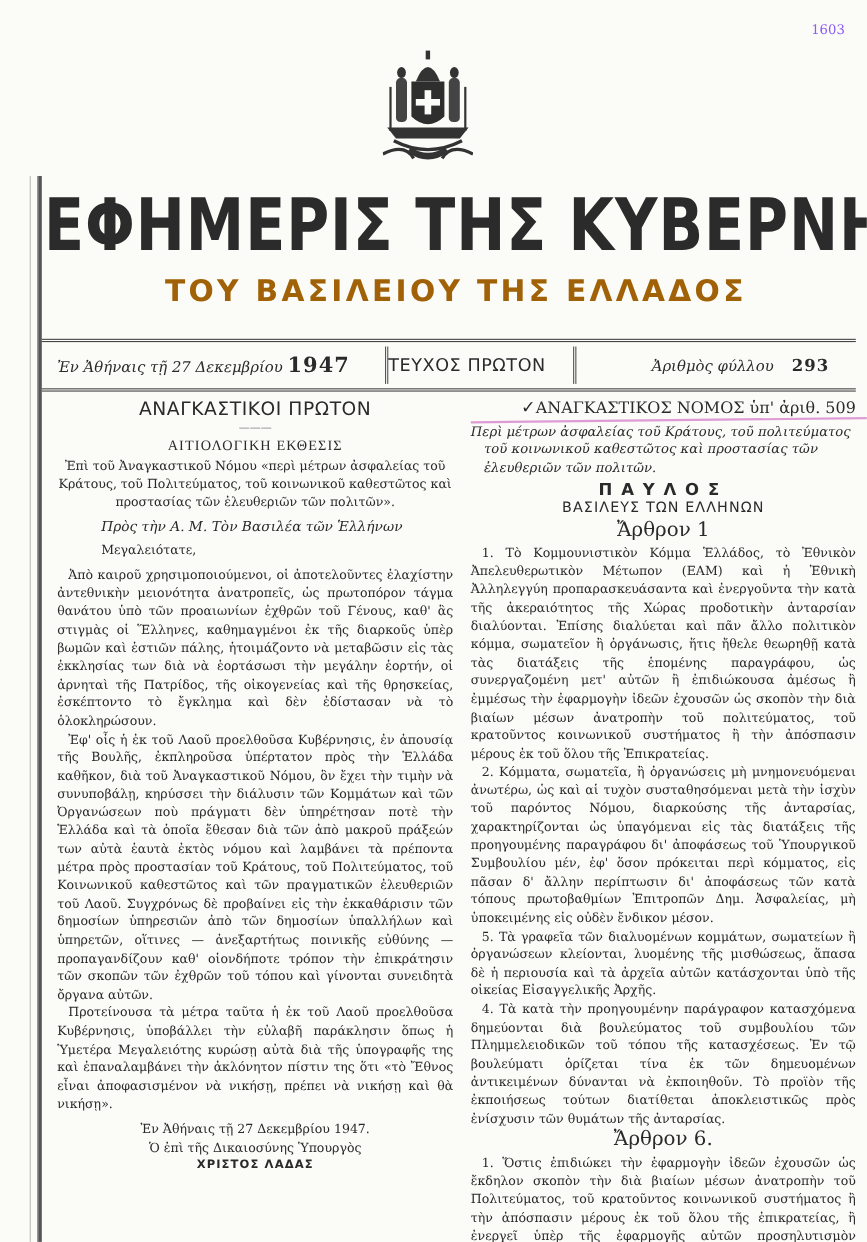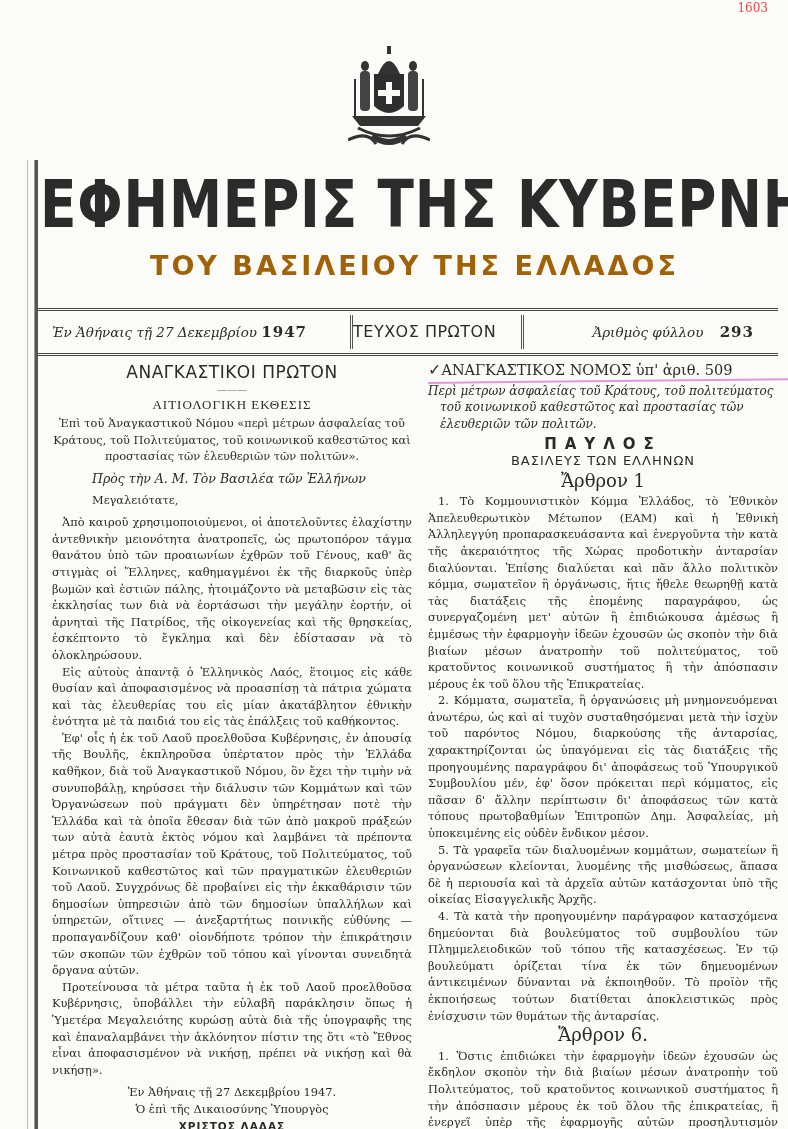--- a/index.html
+++ b/index.html
@@ -4,22 +4,22 @@
 <style>
   html, body { margin: 0; padding: 0; }
   body {
     width: 788px; height: 1129px; overflow: hidden;
     background: #fbfbf8;
     font-family: "DejaVu Serif", serif;
     color: #2a2a2a;
     position: relative;
   }
   .page-number {
-    position: absolute; top: 1px; right: 20px;
-    font-family: "DejaVu Serif", serif; font-size: 12px; color: #ef4444;
+    position: absolute; top: 20px; right: 20px;
+    font-family: "DejaVu Serif", serif; font-size: 12px; color: #8b5cf6;
   }
   .emblem {
     position: absolute; left: 348px; top: 44px; width: 82px; height: 108px;
   }
   .left-rule {
     position: absolute; left: 34px; top: 160px; width: 3px; height: 969px;
     background: #555; border-left: 1px solid #999;
   }
   .left-rule2 {
     position: absolute; left: 27px; top: 160px; width: 1px; height: 969px;
@@ -39,21 +39,21 @@
     white-space: nowrap;
   }
   .dateline {
     position: absolute; left: 38px; top: 308px; width: 740px; height: 42px;
     border-top: 3px double #444; border-bottom: 3px double #444;
     display: flex; align-items: center;
   }
   .dateline .date {
     width: 298px; font-style: italic; font-size: 13.5px; white-space: nowrap; padding-left: 14px;
   }
-  .dateline .date b { font-style: normal; font-size: 15px; letter-spacing: 1px; margin-top: 48px; }
+  .dateline .date b { font-style: normal; font-size: 19px; letter-spacing: 1px; margin-top: 48px; }
   .dateline .issue {
     width: 168px; text-align: left; font-family: "DejaVu Sans", sans-serif;
     font-size: 16px; letter-spacing: 0.5px;
     border-left: 3px double #555; border-right: 3px double #555; height: 34px; line-height: 34px;
   }
   .dateline .sheet {
     flex: 1; text-align: right; padding-right: 24px; font-style: italic; font-size: 13.5px; white-space: nowrap;
   }
   .dateline .sheet b { font-style: normal; font-size: 15px; letter-spacing: 1px; margin-left: 12px; }
 
@@ -67,21 +67,21 @@
     font-family: "DejaVu Sans", sans-serif; font-size: 17px; text-align: center;
     letter-spacing: 0.5px; margin: 4px 0 4px 0;
   }
   .dash { text-align: center; font-size: 10px; line-height: 10px; color: #777; }
   .sub-title { text-align: center; font-size: 13px; letter-spacing: 1px; margin: 2px 0 2px; font-family: Liberation Serif, serif; }
   .intro { text-align: center; font-size: 11.4px; }
   .addressee { font-style: italic; font-size: 12.5px; text-align: left; padding-left: 40px; margin: 6px 0 4px; }
   .salutation { padding-left: 40px; margin-bottom: 6px; }
   .sign { text-align: center; margin-top: 6px; }
   .sign.name { font-family: "DejaVu Sans", sans-serif; font-weight: bold; font-size: 10.5px; letter-spacing: 1px; margin-top: 0; }
-  .law-head { text-align: left; font-size: 14.5px; margin: 2px 0 2px; position: relative; }
+  .law-head { text-align: right; font-size: 14.5px; margin: 2px 0 2px; position: relative; }
   .law-head .check { font-size: 16px; }
   .law-head .underline {
     position: absolute; left: 0; right: -12px; bottom: -3px; height: 2px;
     background: #d88ad0; transform: rotate(-0.6deg); opacity: 0.85;
   }
   .law-subject { font-style: italic; text-align: left; padding-left: 12px; text-indent: -12px; font-size: 12px; margin-top: 4px; }
   .king { font-family: "DejaVu Sans", sans-serif; font-weight: bold; text-align: center; font-size: 15px; letter-spacing: 8px; margin-top: 4px; }
   .king-title { font-family: "DejaVu Sans", sans-serif; text-align: center; font-size: 13px; letter-spacing: 1px; }
   .article { text-align: center; font-size: 18px; margin: 3px 0 4px; }
 </style>
@@ -133,21 +133,20 @@
 </div>
 
 <div class="col col-left">
   <div class="sec-title">ΑΝΑΓΚΑΣΤΙΚΟΙ ΠΡΩΤΟΝ</div>
   <div class="dash">———</div>
   <div class="sub-title">ΑΙΤΙΟΛΟΓΙΚΗ ΕΚΘΕΣΙΣ</div>
   <div class="intro">Ἐπὶ τοῦ Ἀναγκαστικοῦ Νόμου «περὶ μέτρων ἀσφαλείας τοῦ Κράτους, τοῦ Πολιτεύματος, τοῦ κοινωνικοῦ καθεστῶτος καὶ προστασίας τῶν ἐλευθεριῶν τῶν πολιτῶν».</div>
   <div class="addressee">Πρὸς τὴν Α. Μ. Τὸν Βασιλέα τῶν Ἑλλήνων</div>
   <div class="salutation">Μεγαλειότατε,</div>
   <p>Ἀπὸ καιροῦ χρησιμοποιούμενοι, οἱ ἀποτελοῦντες ἐλαχίστην ἀντεθνικὴν μειονότητα ἀνατροπεῖς, ὡς πρωτοπόρον τάγμα θανάτου ὑπὸ τῶν προαιωνίων ἐχθρῶν τοῦ Γένους, καθ' ἃς στιγμὰς οἱ Ἕλληνες, καθημαγμένοι ἐκ τῆς διαρκοῦς ὑπὲρ βωμῶν καὶ ἑστιῶν πάλης, ἡτοιμάζοντο νὰ μεταβῶσιν εἰς τὰς ἐκκλησίας των διὰ νὰ ἑορτάσωσι τὴν μεγάλην ἑορτήν, οἱ ἀρνηταὶ τῆς Πατρίδος, τῆς οἰκογενείας καὶ τῆς θρησκείας, ἐσκέπτοντο τὸ ἔγκλημα καὶ δὲν ἐδίστασαν νὰ τὸ ὁλοκληρώσουν.</p>
-  <p>Εἰς αὐτοὺς ἀπαντᾷ ὁ Ἑλληνικὸς Λαός, ἕτοιμος εἰς κάθε θυσίαν καὶ ἀποφασισμένος νὰ προασπίσῃ τὰ πάτρια χώματα καὶ τὰς ἐλευθερίας του εἰς μίαν ἀκατάβλητον ἐθνικὴν ἑνότητα μὲ τὰ παιδιά του εἰς τὰς ἐπάλξεις τοῦ καθήκοντος.</p>
   <p>Ἐφ' οἷς ἡ ἐκ τοῦ Λαοῦ προελθοῦσα Κυβέρνησις, ἐν ἀπουσίᾳ τῆς Βουλῆς, ἐκπληροῦσα ὑπέρτατον πρὸς τὴν Ἑλλάδα καθῆκον, διὰ τοῦ Ἀναγκαστικοῦ Νόμου, ὃν ἔχει τὴν τιμὴν νὰ συνυποβάλῃ, κηρύσσει τὴν διάλυσιν τῶν Κομμάτων καὶ τῶν Ὀργανώσεων ποὺ πράγματι δὲν ὑπηρέτησαν ποτὲ τὴν Ἑλλάδα καὶ τὰ ὁποῖα ἔθεσαν διὰ τῶν ἀπὸ μακροῦ πράξεών των αὐτὰ ἑαυτὰ ἐκτὸς νόμου καὶ λαμβάνει τὰ πρέποντα μέτρα πρὸς προστασίαν τοῦ Κράτους, τοῦ Πολιτεύματος, τοῦ Κοινωνικοῦ καθεστῶτος καὶ τῶν πραγματικῶν ἐλευθεριῶν τοῦ Λαοῦ. Συγχρόνως δὲ προβαίνει εἰς τὴν ἐκκαθάρισιν τῶν δημοσίων ὑπηρεσιῶν ἀπὸ τῶν δημοσίων ὑπαλλήλων καὶ ὑπηρετῶν, οἵτινες — ἀνεξαρτήτως ποινικῆς εὐθύνης — προπαγανδίζουν καθ' οἱονδήποτε τρόπον τὴν ἐπικράτησιν τῶν σκοπῶν τῶν ἐχθρῶν τοῦ τόπου καὶ γίνονται συνειδητὰ ὄργανα αὐτῶν.</p>
   <p>Προτείνουσα τὰ μέτρα ταῦτα ἡ ἐκ τοῦ Λαοῦ προελθοῦσα Κυβέρνησις, ὑποβάλλει τὴν εὐλαβῆ παράκλησιν ὅπως ἡ Ὑμετέρα Μεγαλειότης κυρώσῃ αὐτὰ διὰ τῆς ὑπογραφῆς της καὶ ἐπαναλαμβάνει τὴν ἀκλόνητον πίστιν της ὅτι «τὸ Ἔθνος εἶναι ἀποφασισμένον νὰ νικήσῃ, πρέπει νὰ νικήσῃ καὶ θὰ νικήσῃ».</p>
   <div class="sign">Ἐν Ἀθήναις τῇ 27 Δεκεμβρίου 1947.</div>
   <div class="sign" style="margin-top:0">Ὁ ἐπὶ τῆς Δικαιοσύνης Ὑπουργὸς</div>
   <div class="sign name">ΧΡΙΣΤΟΣ ΛΑΔΑΣ</div>
 </div>
 
 <div class="col col-right">
   <div class="law-head">
     <span class="check">✓</span><span>ΑΝΑΓΚΑΣΤΙΚΟΣ ΝΟΜΟΣ ὑπ' ἀριθ. 509</span>

